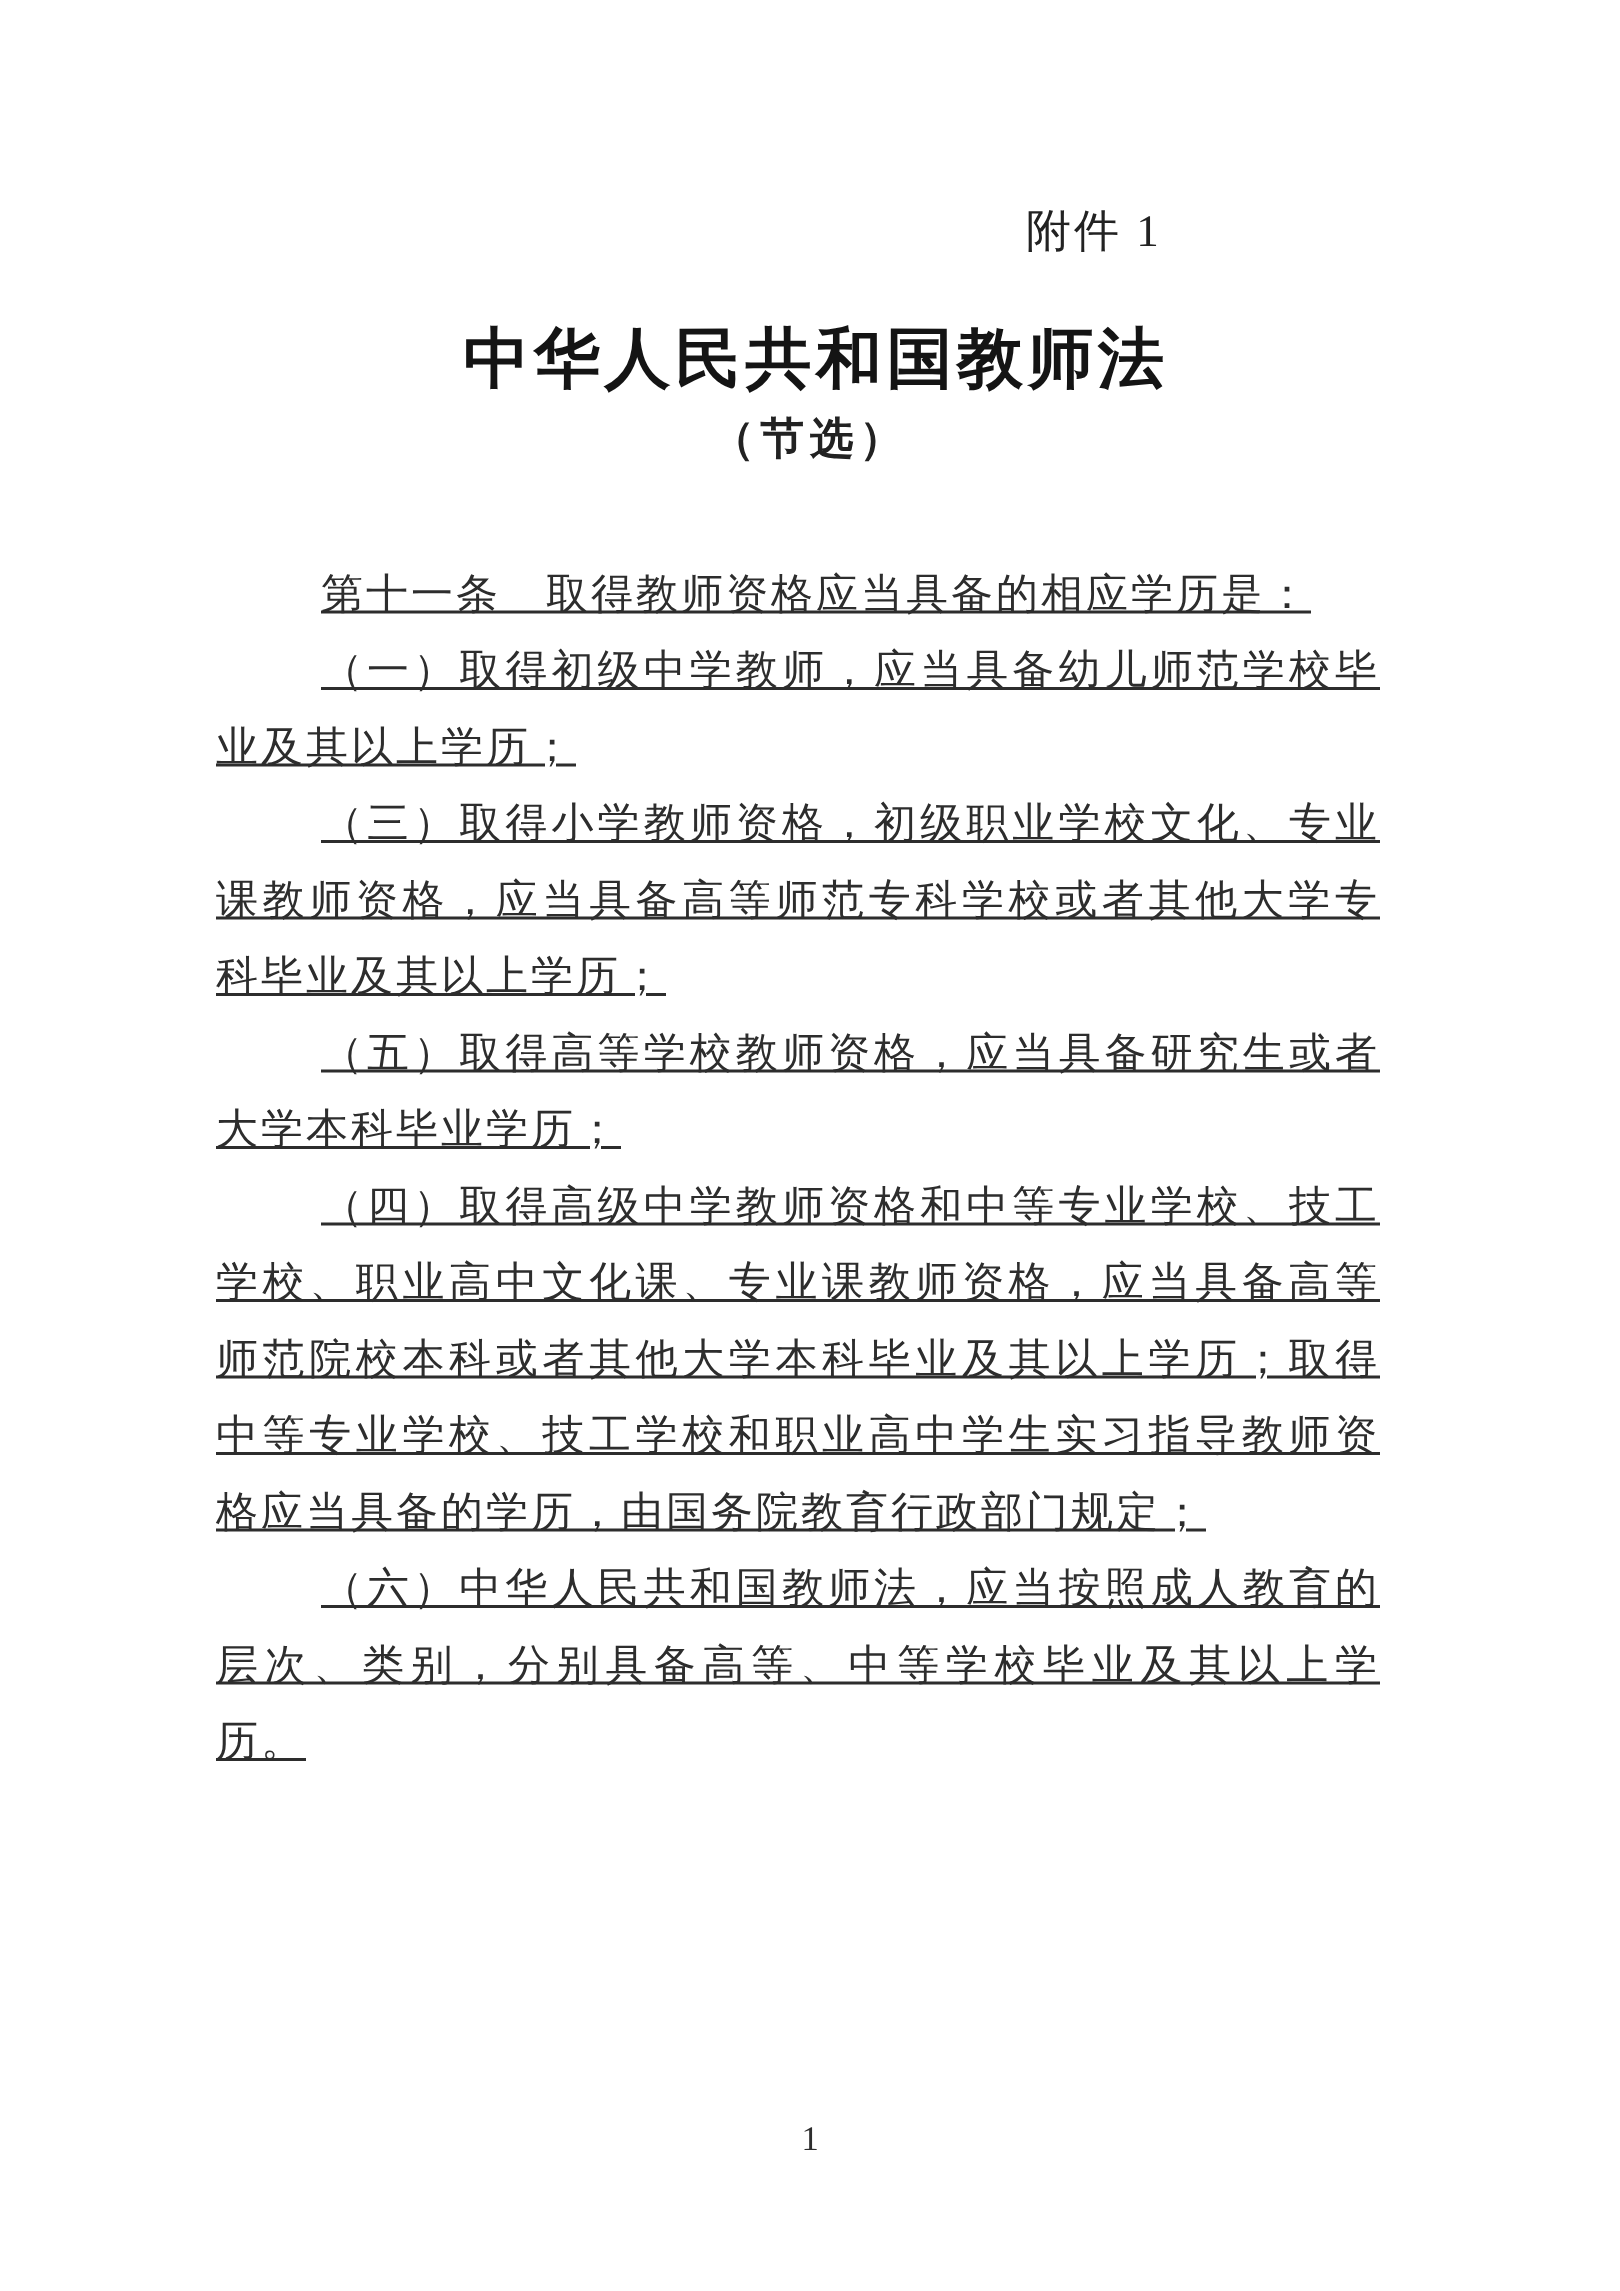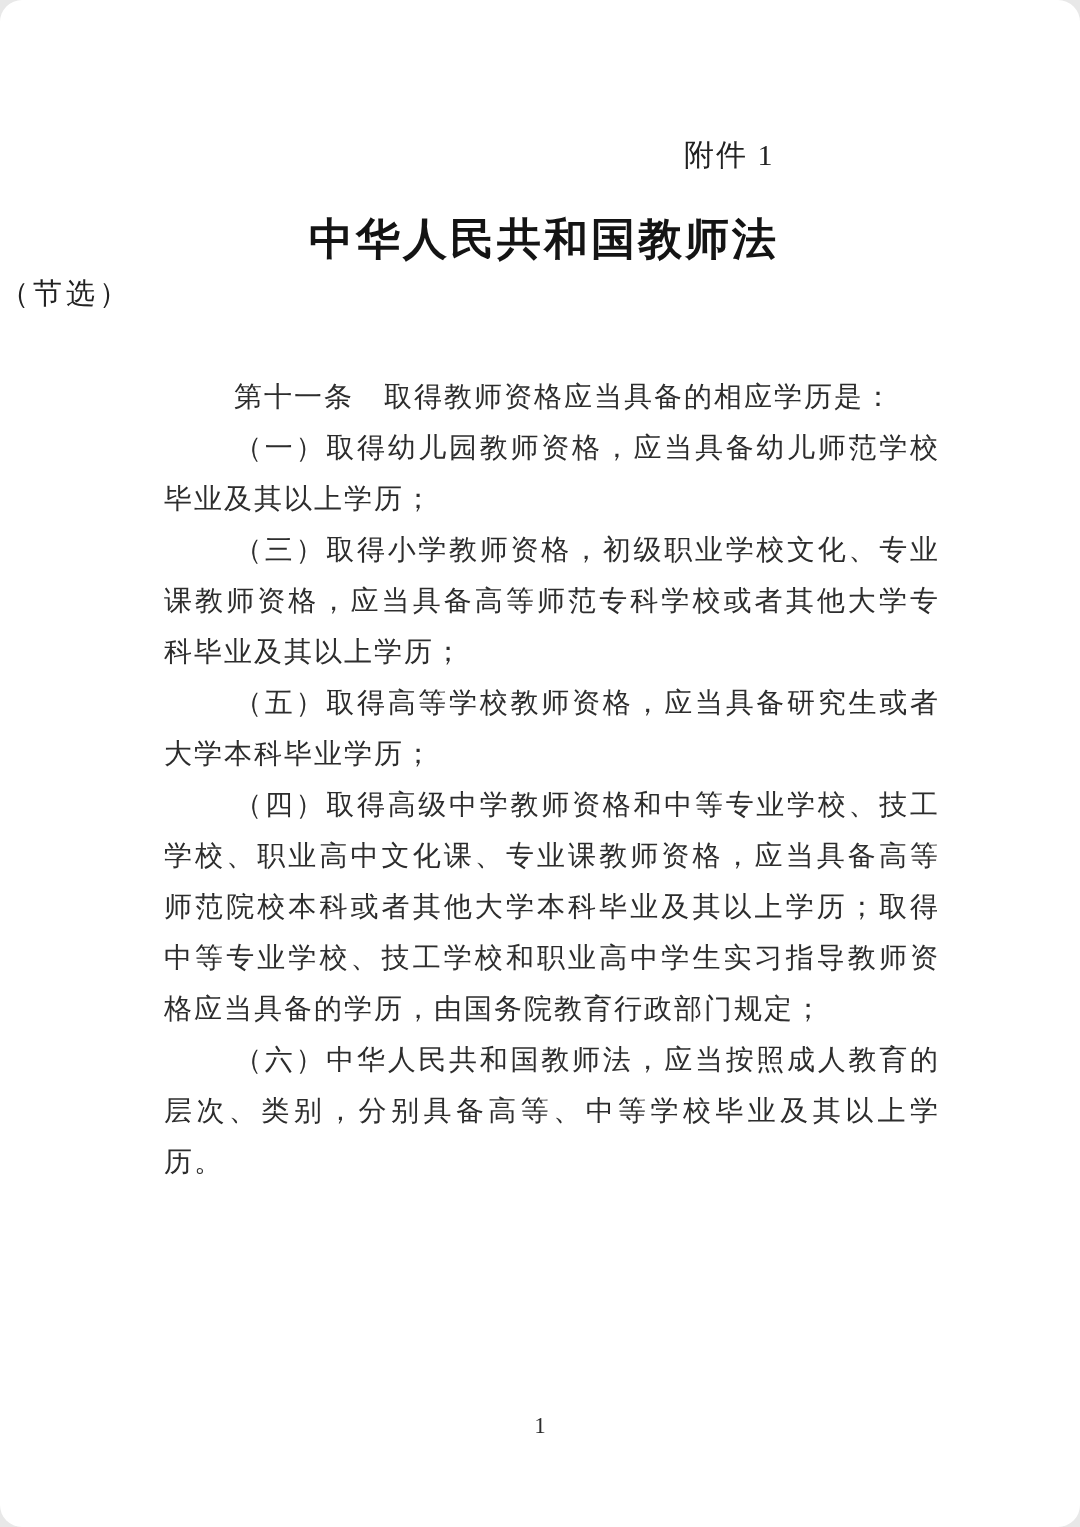--- a/index.html
+++ b/index.html
@@ -9,21 +9,20 @@
   }
   .page {
     position: relative;
     width: 1080px;
     height: 1527px;
     margin: 0 auto;
     background: #ffffff;
     font-family: "Liberation Serif", "DejaVu Serif", serif;
     color: #2d2d2d;
     overflow: hidden;
-    border-radius: 22px;
   }
   .attachment {
     position: absolute;
     left: 684px;
     top: 138px;
     font-size: 30px;
     line-height: 34px;
     color: #222222;
     letter-spacing: 2px;
     white-space: nowrap;
@@ -40,37 +39,39 @@
     font-weight: bold;
     letter-spacing: 3px;
     color: #141414;
   }
   .doc-subtitle {
     position: absolute;
     top: 277px;
     left: 0;
     width: 100%;
     margin: 0;
+    text-align: center;
     font-size: 29px;
     line-height: 32px;
-    font-weight: normal;
+    font-weight: bold;
     letter-spacing: 4px;
     color: #222222;
   }
   .doc-body {
     position: absolute;
-    left: 164px;
+    left: 144px;
     top: 371px;
     width: 776px;
     font-size: 28px;
     line-height: 51px;
     letter-spacing: 2px;
     text-align: justify;
     text-justify: inter-character;
     color: #2d2d2d;
+    text-decoration: underline;
   }
   .doc-body p {
     margin: 0;
     padding: 0;
     text-indent: 70px;
   }
   .page-number {
     position: absolute;
     top: 1413px;
     left: 0;
@@ -87,21 +88,21 @@
 <div class="page">
 
   <div class="attachment">附件 1</div>
 
   <h1 class="doc-title">中华人民共和国教师法</h1>
 
   <div class="doc-subtitle">（节选）</div>
 
   <div class="doc-body">
     <p>第十一条　取得教师资格应当具备的相应学历是：</p>
-    <p>（一）取得幼儿园教师资格，应当具备幼儿师范学校毕业及其以上学历；</p>
+    <p>（一）取得初级中学教师，应当具备幼儿师范学校毕业及其以上学历；</p>
     <p>（三）取得小学教师资格，初级职业学校文化、专业课教师资格，应当具备高等师范专科学校或者其他大学专科毕业及其以上学历；</p>
     <p>（五）取得高等学校教师资格，应当具备研究生或者大学本科毕业学历；</p>
     <p>（四）取得高级中学教师资格和中等专业学校、技工学校、职业高中文化课、专业课教师资格，应当具备高等师范院校本科或者其他大学本科毕业及其以上学历；取得中等专业学校、技工学校和职业高中学生实习指导教师资格应当具备的学历，由国务院教育行政部门规定；</p>
     <p>（六）中华人民共和国教师法，应当按照成人教育的层次、类别，分别具备高等、中等学校毕业及其以上学历。</p>
   </div>
 
   <div class="page-number">1</div>
 
 </div>
 

